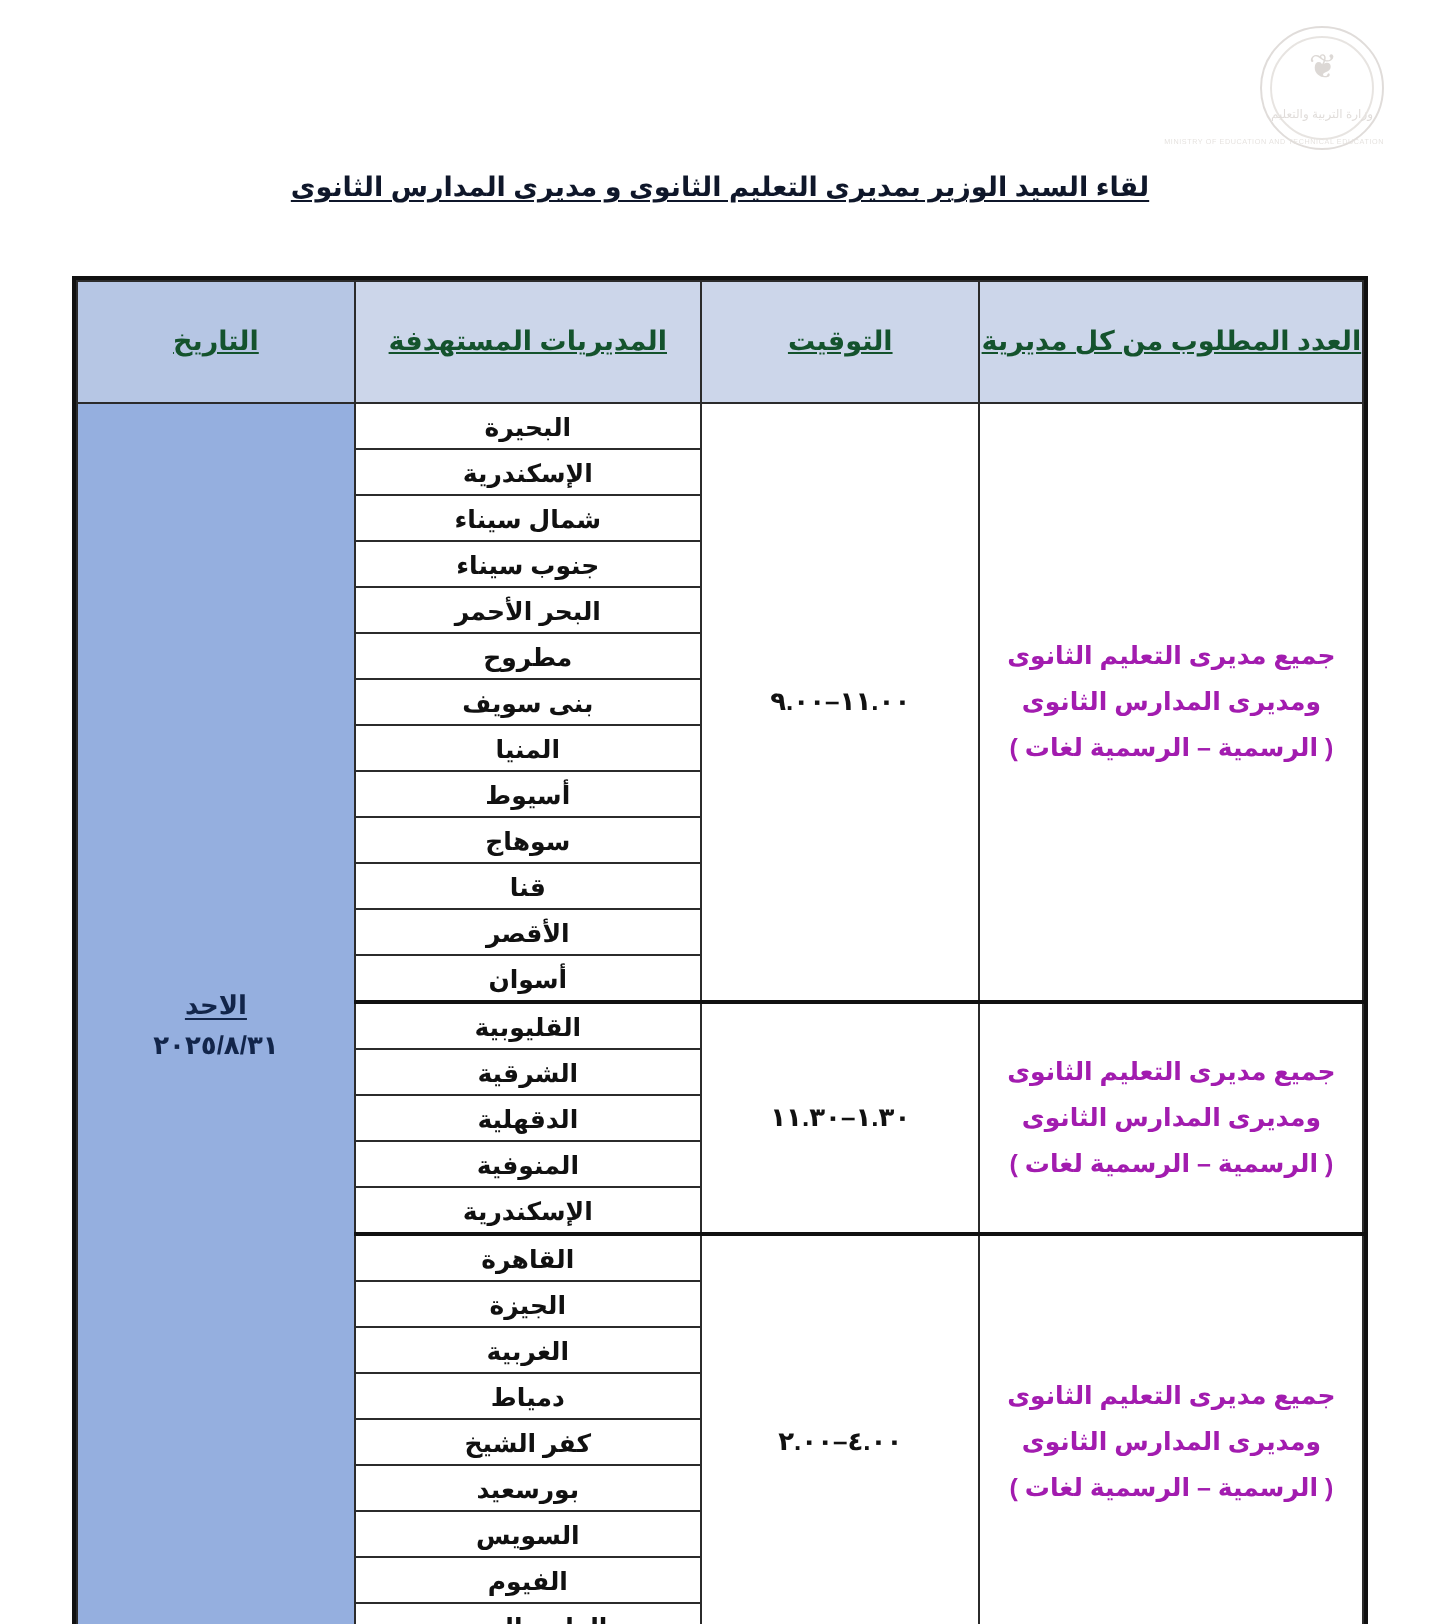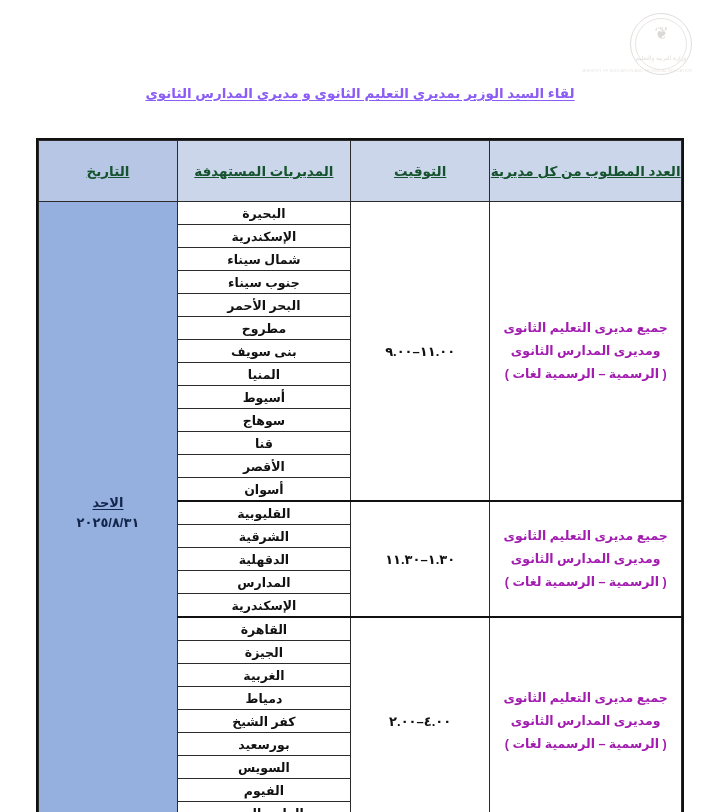--- a/index.html
+++ b/index.html
@@ -79,21 +79,21 @@
 
   
   .title-block {
     position: absolute;
     top: 84px;
     left: 0;
     right: 0;
     text-align: center;
   }
   .title-line {
-    color: #8b5cf6;
+    color: #0f172a;
     font-weight: bold;
     font-size: 13.5px;
     line-height: 19px;
     text-decoration: underline;
     text-underline-offset: 2px;
     white-space: nowrap;
   }
   .title-line.second {
     font-size: 13px;
   }
@@ -294,21 +294,21 @@
               <tr>
                   <td>القليوبية</td>
                 </tr>
               <tr>
                   <td>الشرقية</td>
                 </tr>
               <tr>
                   <td>الدقهلية</td>
                 </tr>
               <tr>
-                  <td>المدارس</td>
+                  <td>المنوفية</td>
                 </tr>
               <tr>
                   <td>الإسكندرية</td>
                 </tr>
             </tbody>
           </table>
         </td>
       </tr>
 
       <tr class="group-row">

